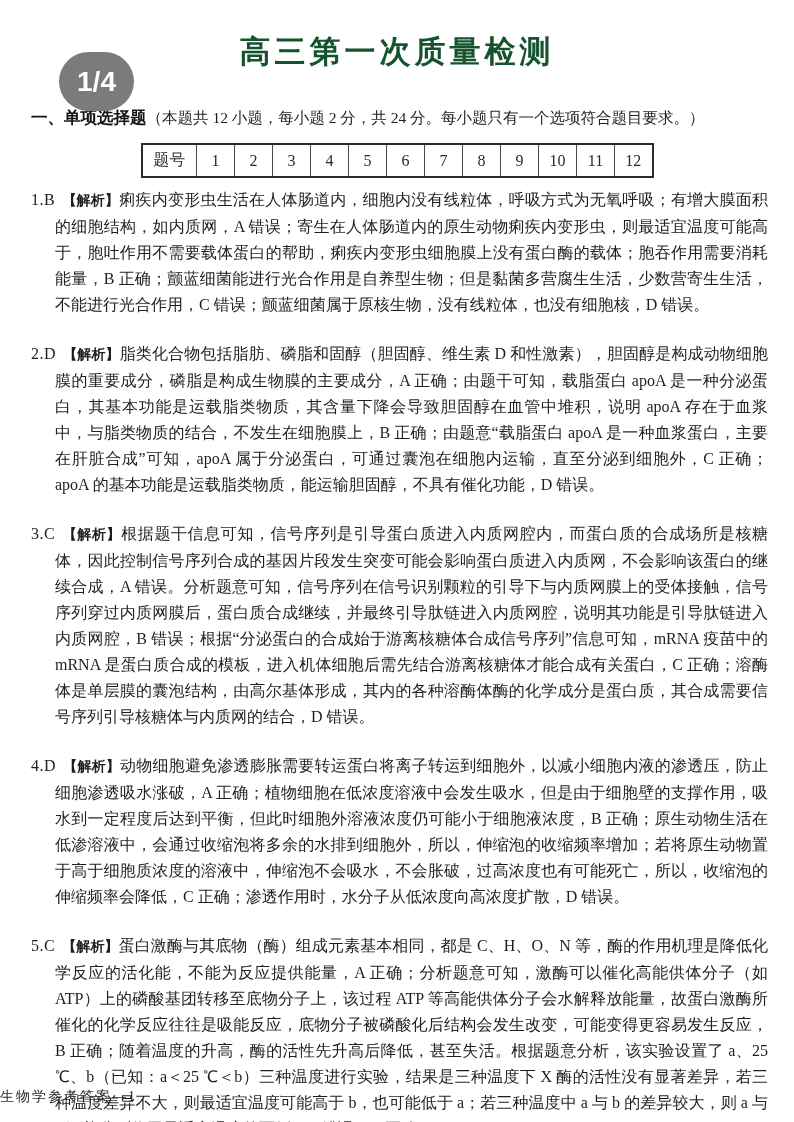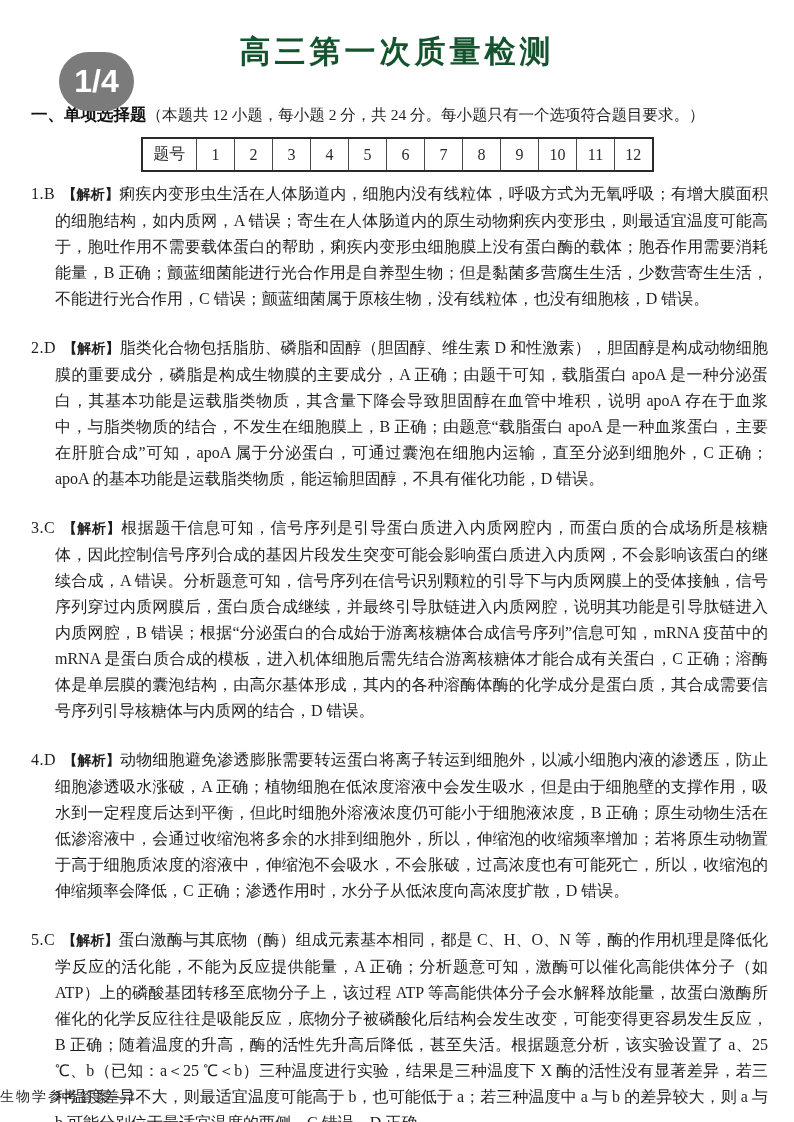--- a/index.html
+++ b/index.html
@@ -30,35 +30,35 @@
     width: 75px;
     height: 59px;
     background: #7b7b7b;
     border-radius: 30px;
     color: #ffffff;
     display: flex;
     align-items: center;
     justify-content: center;
     font-family: "Liberation Sans", sans-serif;
     font-weight: bold;
-    font-size: 32px;
+    font-size: 28px;
   }
   .doc-subtitle {
     margin-top: 26px;
     text-align: center;
     font-size: 25px;
     font-weight: bold;
     letter-spacing: 3px;
     color: #1a1a1a;
     font-family: "Liberation Sans", sans-serif;
   }
   .section-line {
     margin: 30px 30px 0 31px;
     font-size: 15.5px;
-    line-height: 23px;
+    line-height: 28px;
     color: #1e1e1e;
   }
   .section-heading {
     font-weight: bold;
     font-size: 16.5px;
     font-family: "Liberation Sans", sans-serif;
     color: #111;
   }
   .section-note {
     font-family: "Liberation Serif", serif;

